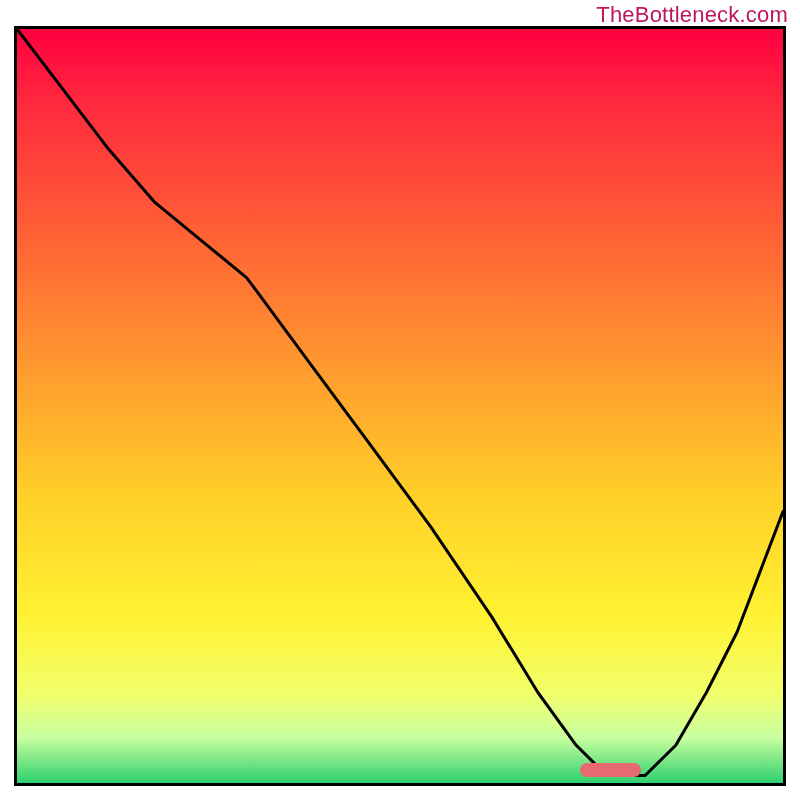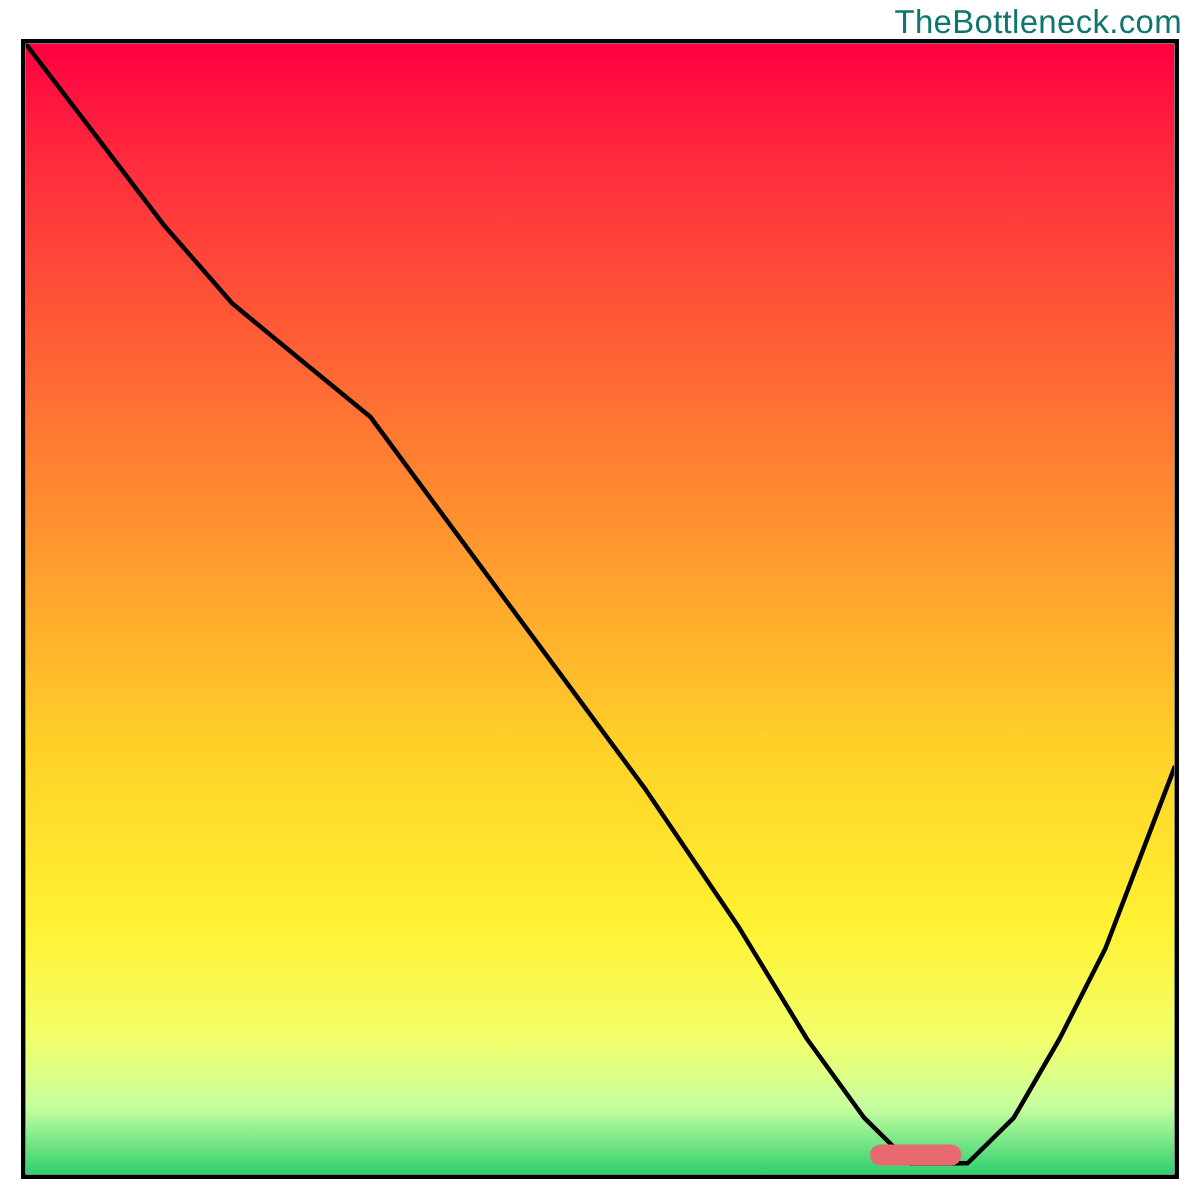--- a/index.html
+++ b/index.html
@@ -15,21 +15,21 @@
     width: 800px;
     height: 800px;
   }
   .watermark {
     position: absolute;
     top: 2px;
     right: 12px;
     font-family: Arial, Helvetica, sans-serif;
     font-size: 22px;
     font-weight: 500;
-    color: #0f766e;
+    color: #be185d;
     letter-spacing: 0.2px;
   }
   .plot-frame {
     position: absolute;
     left: 14px;
     top: 26px;
     width: 772px;
     height: 760px;
     border: 3px solid #000;
     box-sizing: border-box;

